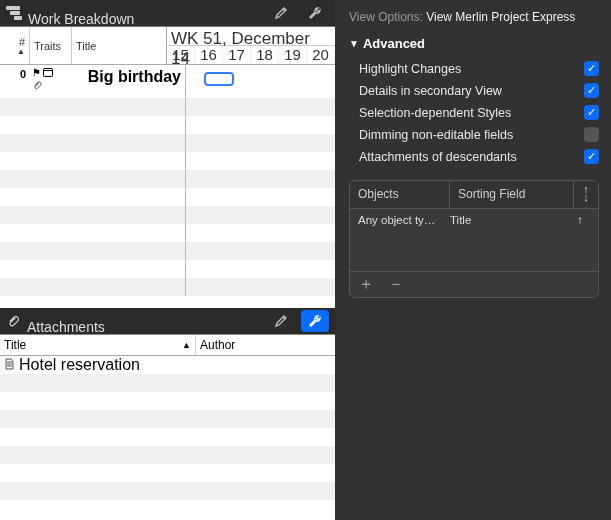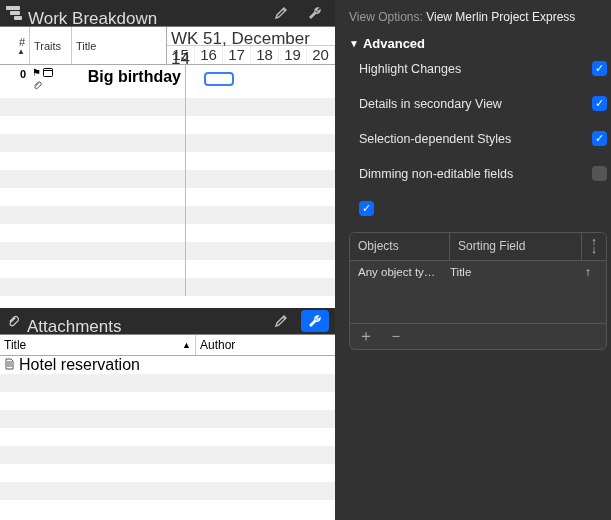--- a/index.html
+++ b/index.html
@@ -6,32 +6,32 @@
   html, body {
     width: 611px; height: 520px;
     font-family: -apple-system, "Helvetica Neue", Arial, sans-serif;
     font-size: 12px;
     background: #2a2a2a;
     color: #ddd;
     overflow: hidden;
   }
   .app { display: flex; width: 100%; height: 100%; }
   .left { width: 335px; display: flex; flex-direction: column; background:#2b2b2b; }
-  .right { flex:1; background: #323232; padding: 10px 4px 10px 14px; }
+  .right { flex:1; background: #323232; padding: 10px 12px 10px 14px; }
 
   
   .panel-bar {
     height: 26px;
     display: flex; align-items: center;
     padding: 0 6px;
     background: #2b2b2b;
     color: #ddd;
     gap: 6px;
   }
-  .panel-bar .title { flex:1; font-size:17px;margin-top:12px; }
+  .panel-bar .title { flex:1; font-size:14px;margin-top:12px; }
   .icon-btn {
     width:28px; height:22px; border-radius:4px;
     display:flex; align-items:center; justify-content:center;
     color:#ccc;
   }
   .icon-btn.active { background:#0a6cff; color:#fff; }
 
   
   .wb-icon { position:relative; width:16px; height:14px; }
   .wb-icon .r { position:absolute; background:#ccc; height:4px; border-radius:1px; }
@@ -93,21 +93,21 @@
   .att-body .stripe:nth-child(even){ background:#f0f0f0; }
   .att-body .stripe:nth-child(odd){ background:#fff; }
 
   .clip-icon svg { display:block; }
 
   
   .view-options { color:#9a9a9a; font-size:12px; margin-bottom:12px; }
   .view-options .val { color:#eee; }
   .section-header { display:flex; align-items:center; gap:4px; color:#fff; font-weight:600; font-size:13px; margin:6px 0 10px; }
   .disclosure { font-size:10px; display:inline-block;}
-  .opts { display:flex; flex-direction:column; gap:20px; padding-left:10px; margin-bottom:16px;}
+  .opts { display:flex; flex-direction:column; gap:7px; padding-left:10px; margin-bottom:16px;}
   .opt-row { display:flex; align-items:center; }
   .opt-row .lbl { flex:1; color:#e5e5e5; font-size:12.5px; }
   .cb {
     width:15px; height:15px; border-radius:4px;
     display:flex; align-items:center; justify-content:center;
     font-size:11px; color:#fff;
   }
   .cb.checked { background:#0a6cff; }
   .cb.unchecked { background:#555; }
 
@@ -311,20 +311,21 @@
       </div>
       <div class="opt-row">
         <span class="lbl">Selection-dependent Styles</span>
         <span class="cb checked">✓</span>
       </div>
       <div class="opt-row">
         <span class="lbl">Dimming non-editable fields</span>
         <span class="cb unchecked"></span>
       </div>
       <div class="opt-row">
+        <span class="lbl">Attachments of descendants</span>
         <span class="cb checked">✓</span>
       </div>
     </div>
 
     <div class="sort-box">
       <div class="sort-head">
         <div class="c obj"><span>Objects</span></div>
         <div class="c sf"><span>Sorting Field</span></div>
         <div class="c dir">↑<br>↓</div>
       </div>

